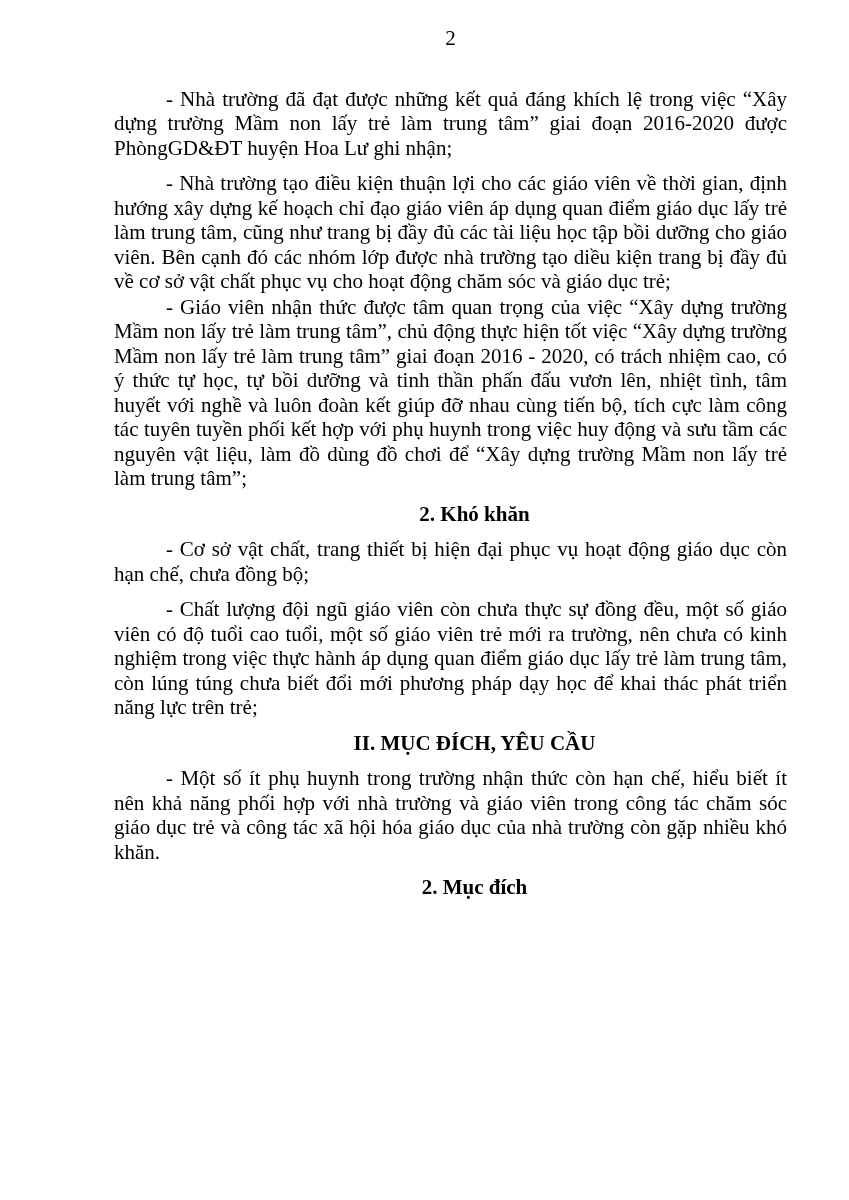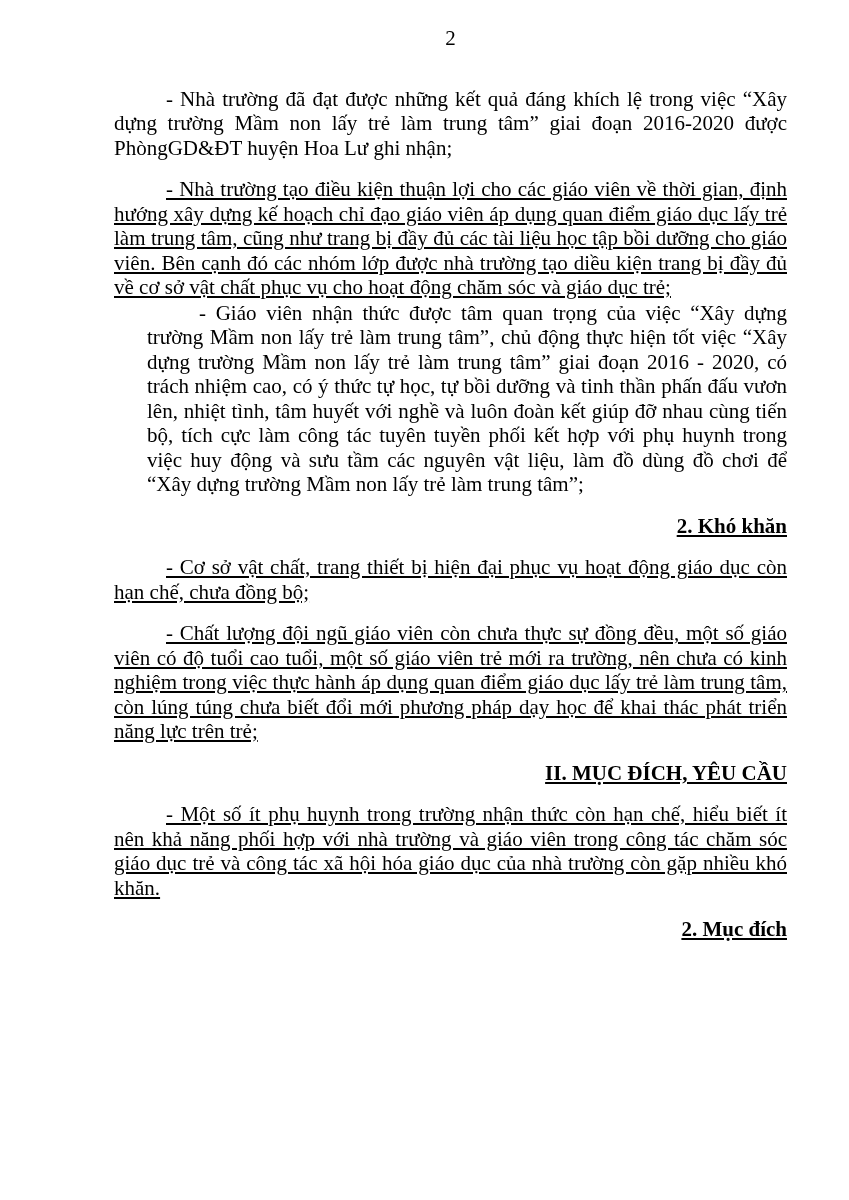--- a/index.html
+++ b/index.html
@@ -28,25 +28,25 @@
     margin-bottom: 36px;
     text-align: center;
   }
   p.block {
     margin: 0;
     padding: 0;
     text-align: justify;
     text-justify: inter-word;
     text-indent: 52px;
   }
-  p.block.sp    { margin-top: 17px; text-decoration: underline; }
-  p.block.tight { margin-top: 1px; margin-left: 33px; }
+  p.block.sp    { margin-top: 11px; }
+  p.block.tight { margin-top: 1px; }
   p.block.heading {
     font-weight: bold;
-    text-align: right;
+    text-align: center;
     text-indent: 48px;
   }
   p.block.small-indent { text-indent: 32px; }
 </style>
 </head>
 <body>
 
 <div class="page">
   <div class="content">
     <div class="page-number">2</div>

